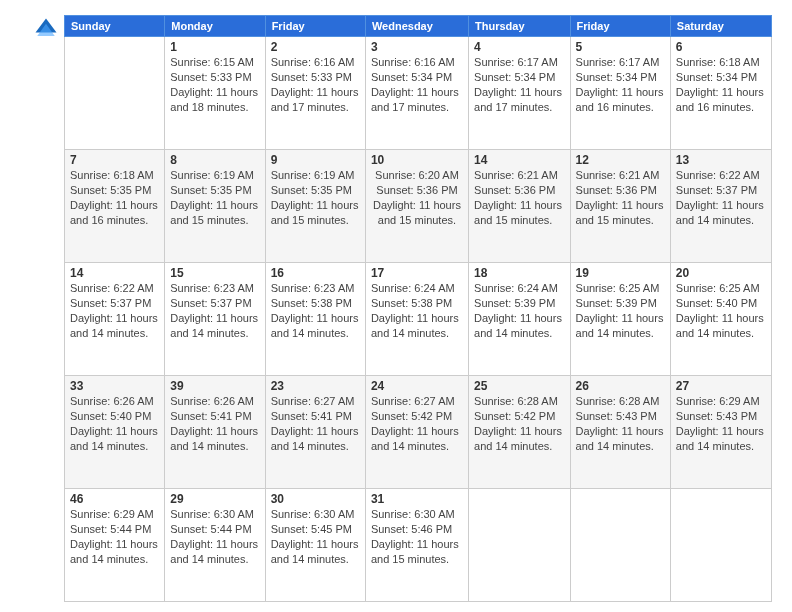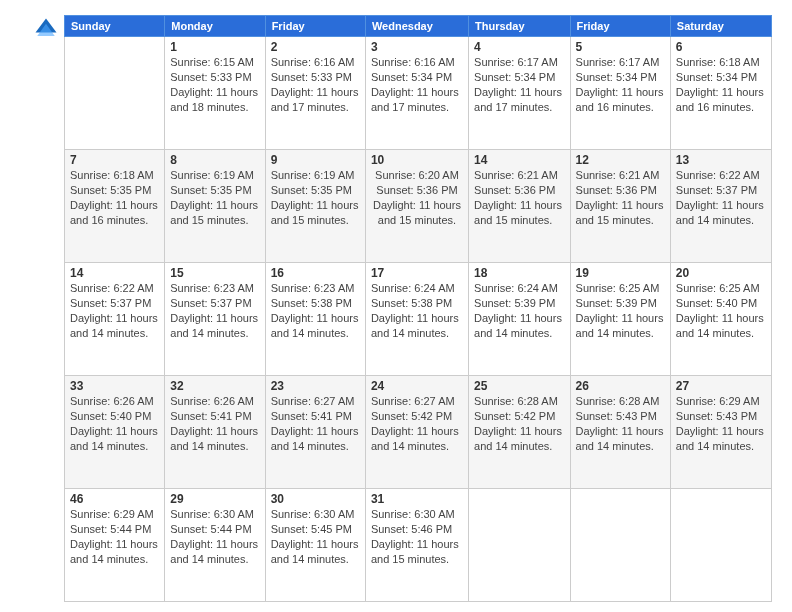--- a/index.html
+++ b/index.html
@@ -285,21 +285,21 @@
         </tr>
         <tr>
           <td>
             <span class="day-num">33</span>
             <div class="cell-info" style="white-space: pre-line;">Sunrise: 6:26 AM
 Sunset: 5:40 PM
 Daylight: 11 hours
 and 14 minutes.</div>
           </td>
           <td>
-            <span class="day-num">32</span>
+            <span class="day-num">39</span>
             <div class="cell-info" style="white-space: pre-line;">Sunrise: 6:26 AM
 Sunset: 5:41 PM
 Daylight: 11 hours
 and 14 minutes.</div>
           </td>
           <td>
             <span class="day-num">23</span>
             <div class="cell-info" style="white-space: pre-line;">Sunrise: 6:27 AM
 Sunset: 5:41 PM
 Daylight: 11 hours

